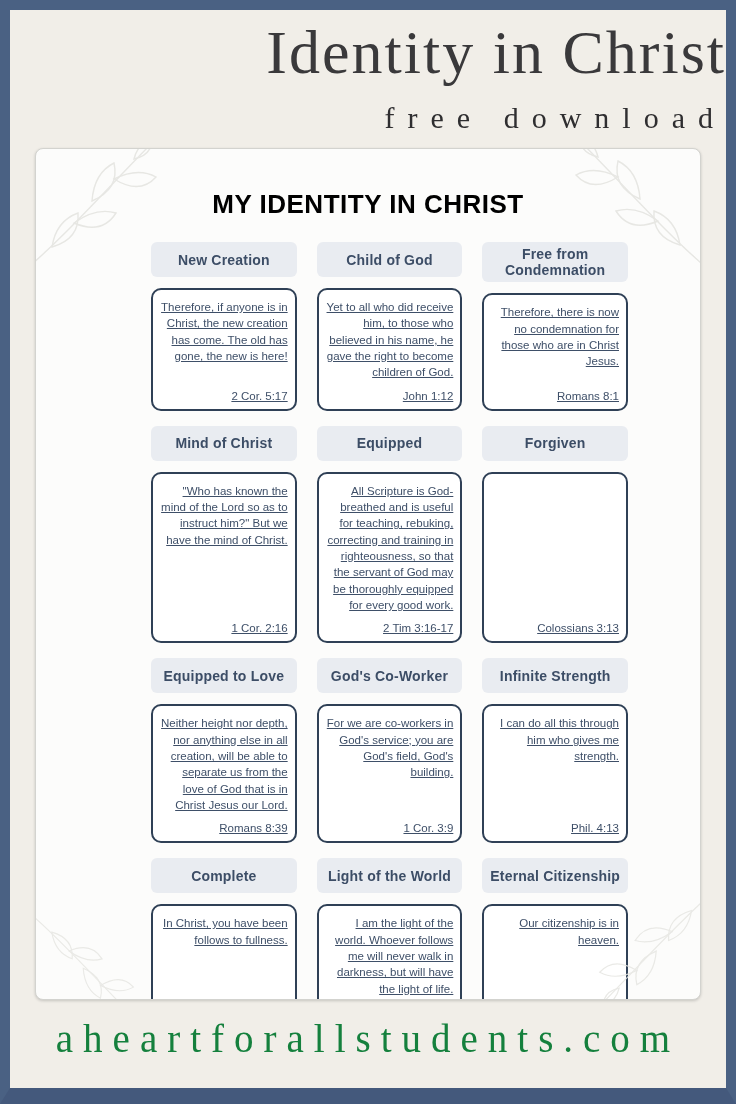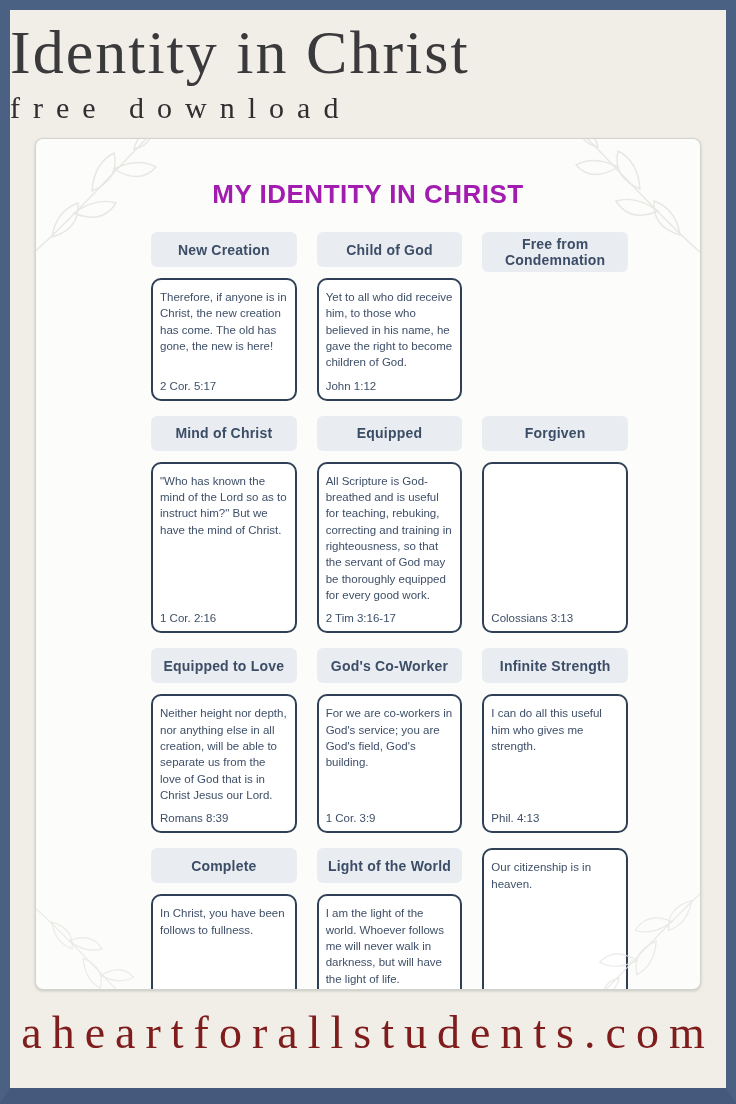--- a/index.html
+++ b/index.html
@@ -5,30 +5,30 @@
   * { margin:0; padding:0; box-sizing:border-box; }
   html,body { width:736px; height:1104px; overflow:hidden; }
   body {
     font-family:"Liberation Sans", sans-serif;
     background:#f1eee8;
     border:10px solid #4a6183;
     border-bottom:16px solid #44597c;
     position:relative;
   }
   
-  .header { text-align:left; padding-top:10px; }
+  .header { text-align:right; padding-top:10px; }
   .header-title {
     font-family:"Liberation Serif", serif;
     font-weight:500; font-size:62px; color:#3a393b;
     letter-spacing:2px; line-height:1.05;
   }
   .header-sub {
     font-family:"Liberation Serif", serif;
     font-size:30px; color:#2f2e30; letter-spacing:13px;
-    margin-top:6px;
+    margin-top:16px;
   }
   
   .card {
     position:relative;
     width:666px; height:852px;
     margin:13px auto 0 auto;
     background:#fcfcfb;
     border:1px solid #d3d3cf;
     border-radius:8px;
     box-shadow:0 1px 3px rgba(0,0,0,0.18);
@@ -36,21 +36,21 @@
     display:flex; flex-direction:column;
   }
   .leaf { position:absolute; pointer-events:none; opacity:0.85; }
   .leaf svg { display:block; }
   .leaf-tl { top:-10px; left:-14px; }
   .leaf-tr { top:-12px; right:-10px; transform:scaleX(-1); }
   .leaf-bl { bottom:-18px; left:-16px; transform:scaleY(-1); }
   .leaf-br { bottom:-30px; right:-18px; transform:scale(-1,-1); }
   .card-title {
     text-align:center; margin-top:40px;
-    font-size:26px; font-weight:800; color:#a21caf;
+    font-size:26px; font-weight:800; color:#000000;
     letter-spacing:0.5px;
   }
   
   .grid {
     width:520px; margin:22px auto 0 auto;
     display:grid; grid-template-columns:1fr 1fr 1fr;
     column-gap:20px; row-gap:15px;
     flex:1 0 auto;
     padding-left:43px;
   }
@@ -64,30 +64,31 @@
     line-height:1.15; letter-spacing:0.2px;
     margin-bottom:11px;
   }
   .cell-box {
     flex:1 0 auto;
     background:#ffffff;
     border:2.5px solid #2f4056; border-radius:10px;
     padding:9px 7px 7px 7px;
     min-height:90px;
     display:flex; flex-direction:column;
-    text-align:left;
+    text-align:right;
     color:#3e4f68;
+    text-decoration:underline;
   }
   .verse-text { font-size:11.5px; line-height:1.42; }
   .verse-ref  { font-size:11.5px; margin-top:auto; padding-top:9px; }
   
   .site {
     text-align:center;
     font-family:"Liberation Serif", serif;
-    font-size:46px; color:#7f1d1d;
+    font-size:39px; color:#15803d;
     letter-spacing:10px;
     margin-top:16px;
   }
 </style>
 </head>
 <body>
 
 <div class="header">
   <div class="header-title">Identity in Christ</div>
   <div class="header-sub">free download</div>
@@ -149,20 +150,24 @@
   <div class="cell">
     <div class="cell-label">Child of God</div>
     <div class="cell-box">
       <div class="verse-text">Yet to all who did receive him, to those who believed in his name, he gave the right to become children of God.</div>
       <div class="verse-ref">John 1:12</div>
     </div>
   </div>
 
   <div class="cell">
     <div class="cell-label">Free from Condemnation</div>
+    <div class="cell-box">
+      <div class="verse-text">Therefore, there is now no condemnation for those who are in Christ Jesus.</div>
+      <div class="verse-ref">Romans 8:1</div>
+    </div>
   </div>
 
   <div class="cell">
     <div class="cell-label">Mind of Christ</div>
     <div class="cell-box">
       <div class="verse-text">"Who has known the mind of the Lord  so as to instruct him?"  But we have the mind of Christ.</div>
       <div class="verse-ref">1 Cor. 2:16</div>
     </div>
   </div>
 
@@ -193,21 +198,21 @@
     <div class="cell-label">God's Co-Worker</div>
     <div class="cell-box">
       <div class="verse-text">For we are co-workers in God's service; you are God's field, God's building.</div>
       <div class="verse-ref">1 Cor. 3:9</div>
     </div>
   </div>
 
   <div class="cell">
     <div class="cell-label">Infinite Strength</div>
     <div class="cell-box">
-      <div class="verse-text">I can do all this useful him who gives me strength.</div>
+      <div class="verse-text">I can do all this through him who gives me strength.</div>
       <div class="verse-ref">Phil. 4:13</div>
     </div>
   </div>
 
   <div class="cell">
     <div class="cell-label">Complete</div>
     <div class="cell-box">
       <div class="verse-text">In Christ, you have been follows to fullness.</div>
       <div class="verse-ref">Colossians 2:10</div>
     </div>
@@ -215,20 +220,21 @@
 
   <div class="cell">
     <div class="cell-label">Light of the World</div>
     <div class="cell-box">
       <div class="verse-text">I am the light of the world. Whoever follows me will never walk in darkness, but will have the light of life.</div>
       <div class="verse-ref">John 8:12</div>
     </div>
   </div>
 
   <div class="cell">
+    <div class="cell-label">Eternal Citizenship</div>
     <div class="cell-box">
       <div class="verse-text">Our citizenship is in heaven.</div>
       <div class="verse-ref">Philippians 3:20</div>
     </div>
   </div>
 
 </div>
 
 </div>
 

